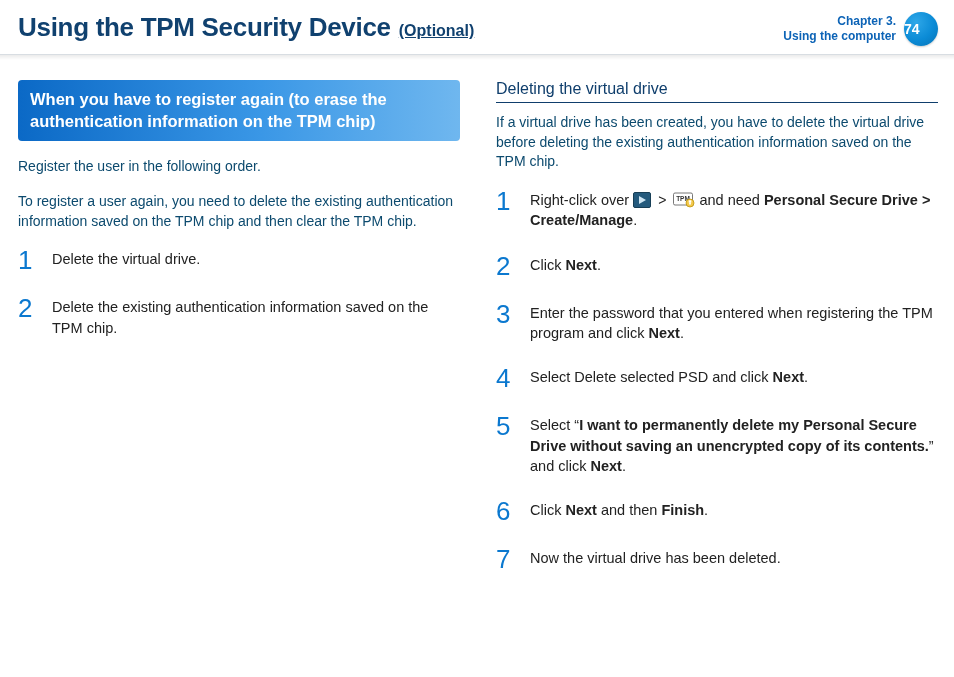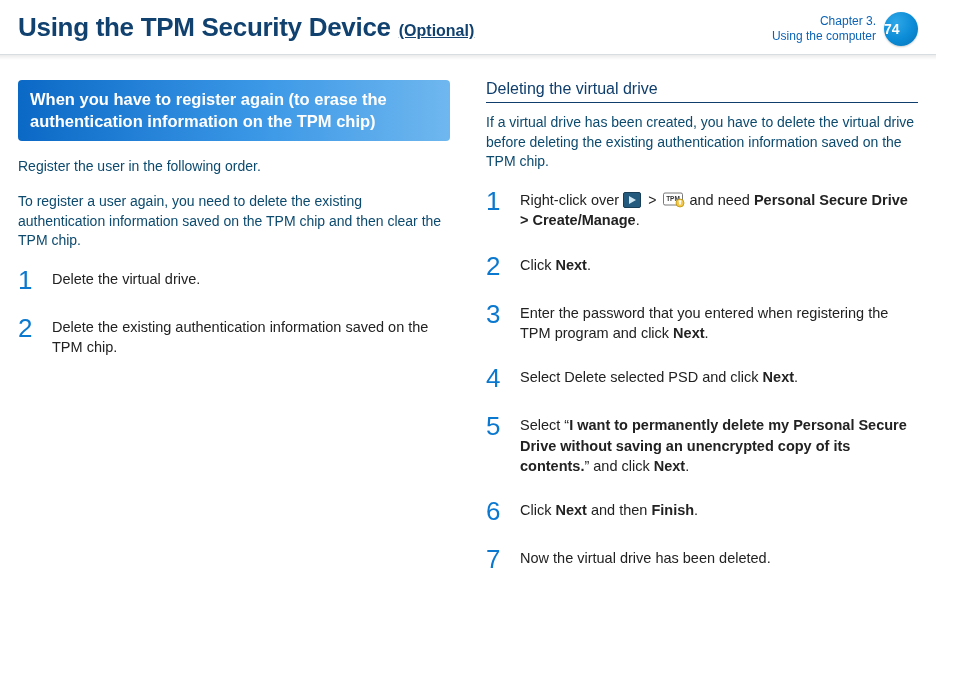--- a/index.html
+++ b/index.html
@@ -7,21 +7,21 @@
     width: 954px;
     height: 677px;
     font-family: "Segoe UI", "Myriad Pro", Arial, sans-serif;
     color: #222;
     background: #fff;
     overflow: hidden;
   }
   .page {
     width: 954px;
     height: 677px;
-    padding: 12px 36px 18px 18px;
+    padding: 12px 16px 18px 18px;
     position: relative;
   }
   
   .header {
     display: flex;
     align-items: flex-start;
     justify-content: space-between;
     padding-bottom: 6px;
   }
   .title-wrap {
@@ -42,21 +42,21 @@
     text-decoration: underline;
   }
   .header-right {
     display: flex;
     align-items: center;
     gap: 8px;
   }
   .chapter-box {
     text-align: right;
     color: #0c63b6;
-    font-weight: 400;
+    font-weight: 700;
     font-size: 12px;
     line-height: 1.25;
   }
   .page-badge {
     width: 34px;
     height: 34px;
     border-radius: 50%;
     background: radial-gradient(circle at 35% 30%, #2ea7e8 0%, #0b8bd6 55%, #0672b4 100%);
     color: #fff;
     display: flex;

